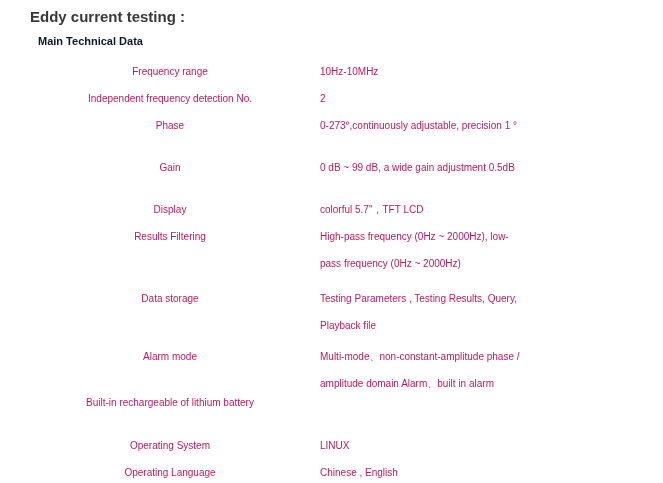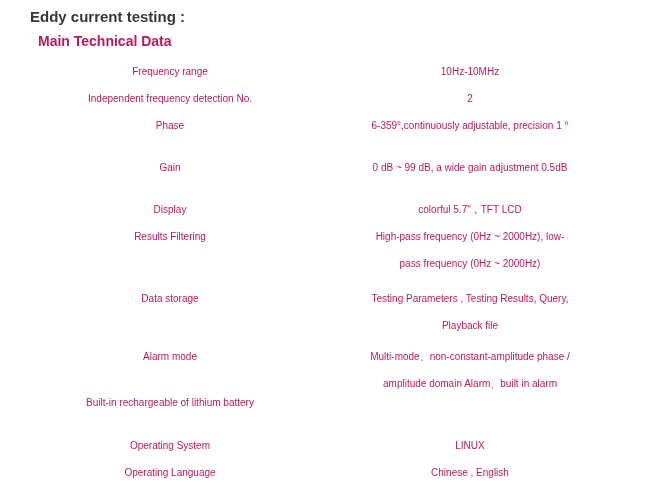--- a/index.html
+++ b/index.html
@@ -13,44 +13,43 @@
   .doc { padding-top: 8px; }
   .title {
     font-weight: bold;
     font-size: 15px;
     line-height: 17px;
     color: #383838;
     margin: 0 0 0 30px;
   }
   .subtitle {
     font-weight: bold;
-    font-size: 14px;
+    font-size: 11px;
     line-height: 17px;
-    color: #be185d;
+    color: #0f172a;
     margin: 8px 0 0 38px;
   }
   .spec-table {
     margin-top: 8px;
     font-size: 10px;
     color: #be185d;
   }
   .row {
     display: flex;
     align-items: flex-start;
   }
   .cell-label {
     width: 280px;
     margin-left: 30px;
     text-align: center;
     line-height: 27px;
   }
   .cell-value {
     width: 300px;
     margin-left: 10px;
-    text-align: center;
     line-height: 27px;
     white-space: pre-line;
   }
   .gap-15 { margin-top: 15px; }
   .gap-4  { margin-top: 4px; }
   .gap-8  { margin-top: 8px; }
   .gap-n8 { margin-top: -8px; }
   .gap-16 { margin-top: 16px; }
 </style>
 </head>
@@ -67,21 +66,21 @@
       <div class="cell-value">10Hz-10MHz</div>
     </div>
 
     <div class="row">
       <div class="cell-label">Independent frequency detection No.</div>
       <div class="cell-value">2</div>
     </div>
 
     <div class="row">
       <div class="cell-label">Phase</div>
-      <div class="cell-value">6-359°,continuously adjustable, precision 1 °</div>
+      <div class="cell-value">0-273°,continuously adjustable, precision 1 °</div>
     </div>
 
     <div class="row gap-15">
       <div class="cell-label">Gain</div>
       <div class="cell-value">0 dB ~ 99 dB, a wide gain adjustment 0.5dB</div>
     </div>
 
     <div class="row gap-15">
       <div class="cell-label">Display</div>
       <div class="cell-value">colorful 5.7"，TFT LCD</div>

